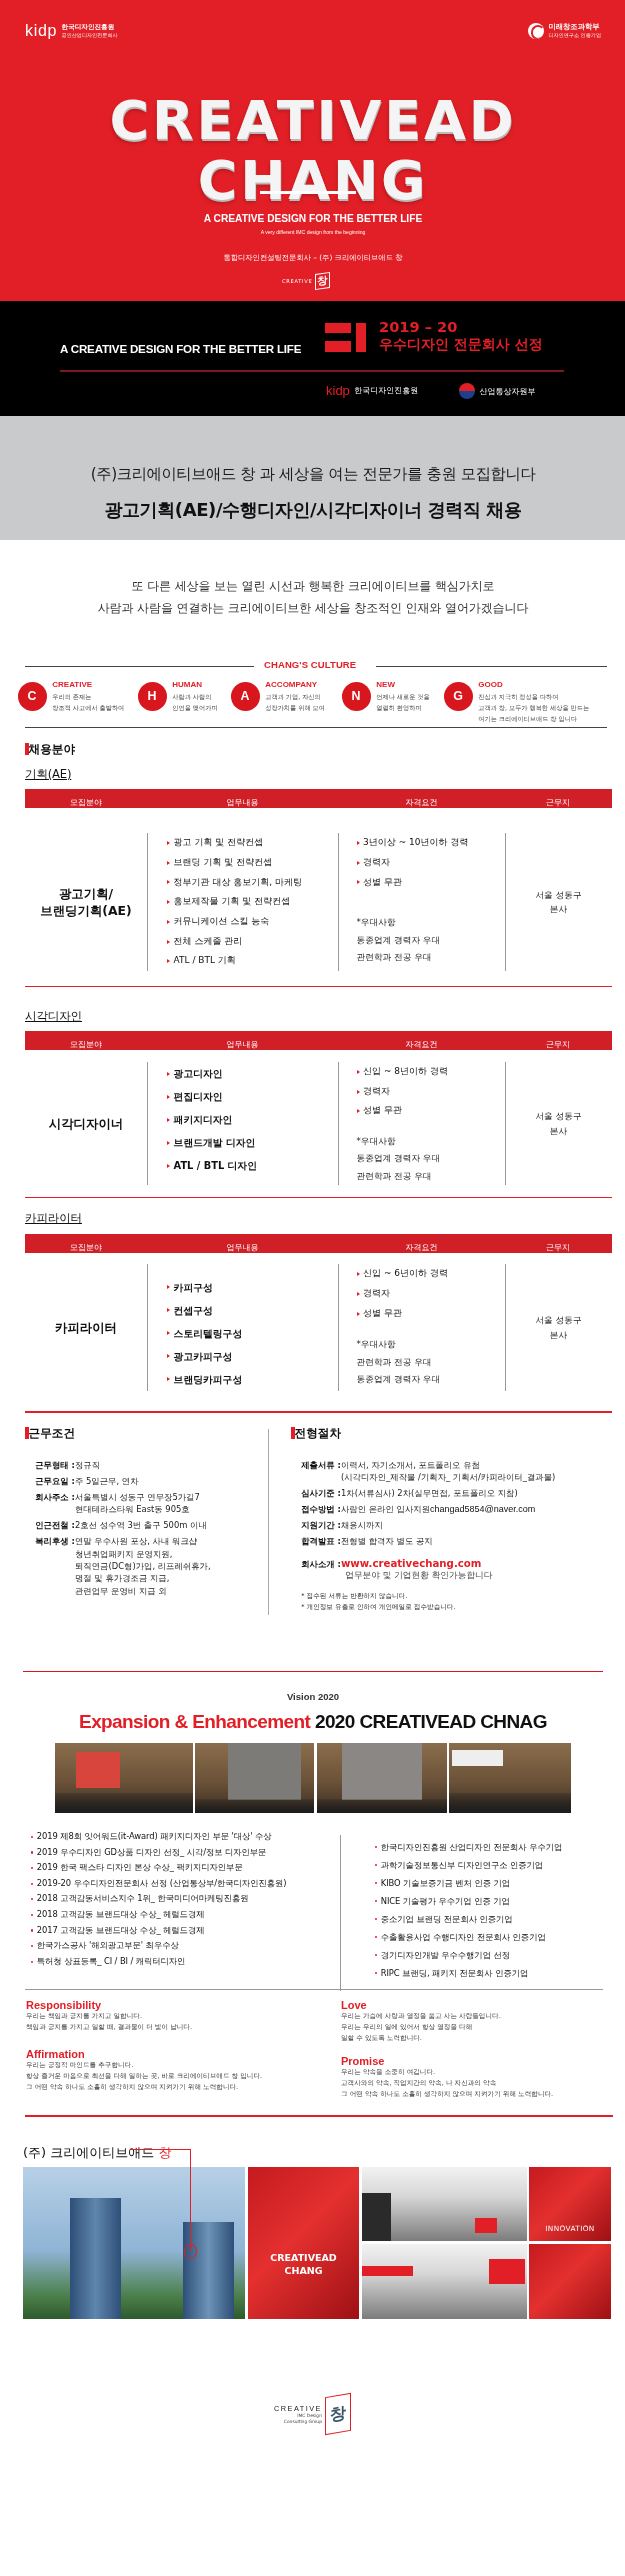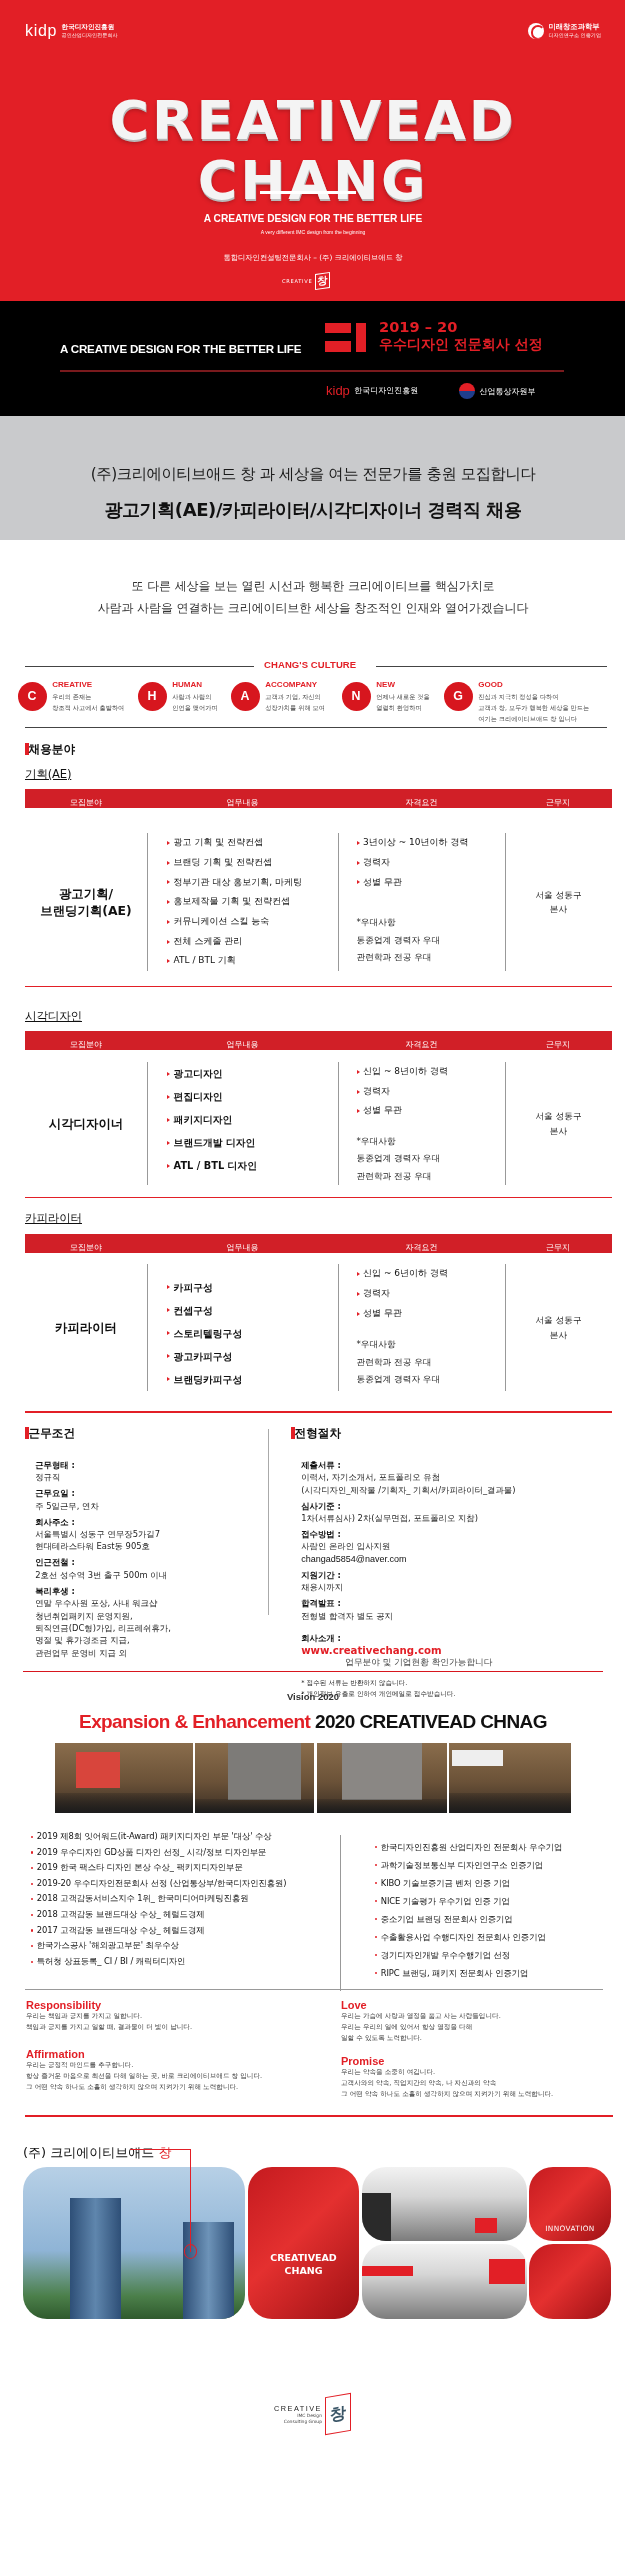--- a/index.html
+++ b/index.html
@@ -88,21 +88,21 @@
   .tri { width: 0; height: 0; border-top: 2.9px solid transparent; border-bottom: 2.9px solid transparent; border-left: 3.6px solid #e21f26; display: inline-block; }
   .jbody .pref { padding-left: 17.5px; font-size: 8.7px; color: #222; }
   .redline { height: 1.5px; background: #e21f26; width: 587px; }
 
   
   .cond { position: relative; height: 258px; }
   .cond .left { position: absolute; left: 25px; top: 13px; width: 247px; }
   .cond .vsep { position: absolute; left: 268px; top: 16px; width: 0.7px; height: 186px; background: #aaa; }
   .cond .right { position: absolute; left: 291px; top: 13px; width: 320px; }
   .cond .rows { margin-top: 18px; padding-left: 10.2px; }
-  .cond .row { display: flex; font-size: 8.4px; line-height: 12.4px; margin-bottom: 3.6px; color: #222; flex-direction: column; }
+  .cond .row { display: flex; font-size: 8.4px; line-height: 12.4px; margin-bottom: 3.6px; color: #222; }
   .cond .row .k { font-weight: bold; white-space: nowrap; color: #111; }
   .cond .row .v { white-space: pre-line; }
   .cond .right .row .v { white-space: pre-line; }
   .cond .url { color: #e21f26; font-weight: bold; font-size: 10.2px; }
   .cond .urlsub { font-size: 8.7px; color: #444; padding-left: 44px; }
   .cond .notes { margin-top: 8.7px; font-size: 6.6px; color: #222; line-height: 11.6px; }
 
   
   .vision-line { margin: 0 23px; height: 1.5px; background: #d7161e; }
   .vision { text-align: center; padding-top: 19px; }
@@ -132,21 +132,21 @@
   .values .vt { color: #e21f26; font-family: "Liberation Sans", sans-serif; font-weight: bold; font-size: 11px; }
   .values .vd { font-size: 6.6px; color: #333; line-height: 11px; white-space: pre-line; }
 
   
   .office { position: relative; height: 193px; }
   .office .lbl { position: absolute; left: 23px; top: 17.5px; font-size: 13px; font-weight: normal; color: #111; }
   .office .lbl .red { color: #e21f26; }
   .office .leader-h { position: absolute; left: 130px; top: 23px; width: 60px; height: 0.7px; background: #e21f26; }
   .office .leader-v { position: absolute; left: 190px; top: 23px; width: 0.7px; height: 103px; background: #e21f26; }
   .office .ring { position: absolute; left: 184px; top: 118px; width: 13px; height: 14.6px; border: 1.5px solid #e21f26; border-radius: 50%; }
-  .tile { position: absolute; overflow: hidden; border-radius: 24px; }
+  .tile { position: absolute; overflow: hidden; }
   .bldg { background: linear-gradient(180deg, #b7d0e6 0%, #8fb4d6 55%, #4b7f4a 85%, #2f5a2d 100%); }
   .bldg .tw1 { position: absolute; left: 47px; top: 31px; width: 51px; height: 138px; background: linear-gradient(90deg,#2e4f77,#5f86ad,#2e4f77); }
   .bldg .tw2 { position: absolute; left: 160px; top: 55px; width: 51px; height: 116px; background: linear-gradient(90deg,#2e4f77,#6d93b8,#2e4f77); }
   .redwall { background: linear-gradient(135deg, #c41a1f 0%, #e4302f 45%, #9e1014 100%); }
   .redwall .cap { position: absolute; left: 0; right: 0; top: 84px; text-align: center; color: #fff; font-family: "DejaVu Sans", sans-serif; font-weight: bold; font-size: 9.5px; line-height: 13px; }
   .office-img { background: linear-gradient(180deg, #f2f2f2 0%, #d6d6d6 40%, #7c7c7c 100%); }
   .office-img .shelf { position: absolute; left: 0; top: 25.5px; width: 29px; height: 62px; background: #2a2a2a; }
   .office-img .chair { position: absolute; background: #e21f26; }
   .tile .innov { position: absolute; left: 0; right: 0; top: 57px; text-align: center; color: #fff; font-size: 7.3px; letter-spacing: 0.4px; }
 
@@ -207,21 +207,21 @@
       <span class="n">한국디자인진흥원</span>
     </div>
     <div class="org2">
       <span class="tg"></span>
       <span class="n">산업통상자원부</span>
     </div>
   </section>
 
   <section class="gray">
     <div class="l1">(주)크리에이티브애드 창 과 세상을 여는 전문가를 충원 모집합니다</div>
-    <div class="l2">광고기획(AE)/카피라이터/시각디자이너  경력직 채용</div>
+    <div class="l2">광고기획(AE)/수행디자인/시각디자이너  경력직 채용</div>
   </section>
 
   <section class="intro">
     <p>또 다른 세상을 보는 열린 시선과  행복한 크리에이티브를 핵심가치로</p>
     <p>사람과 사람을 연결하는 크리에이티브한 세상을  창조적인 인재와 열어가겠습니다</p>
   </section>
 
   <section class="culture">
     <div class="head">
       <div class="ln l"></div>

